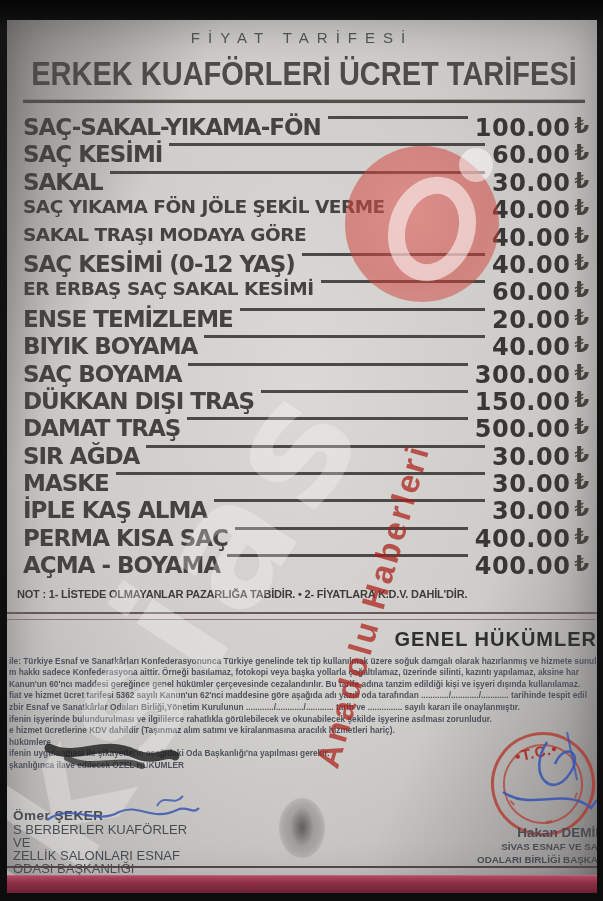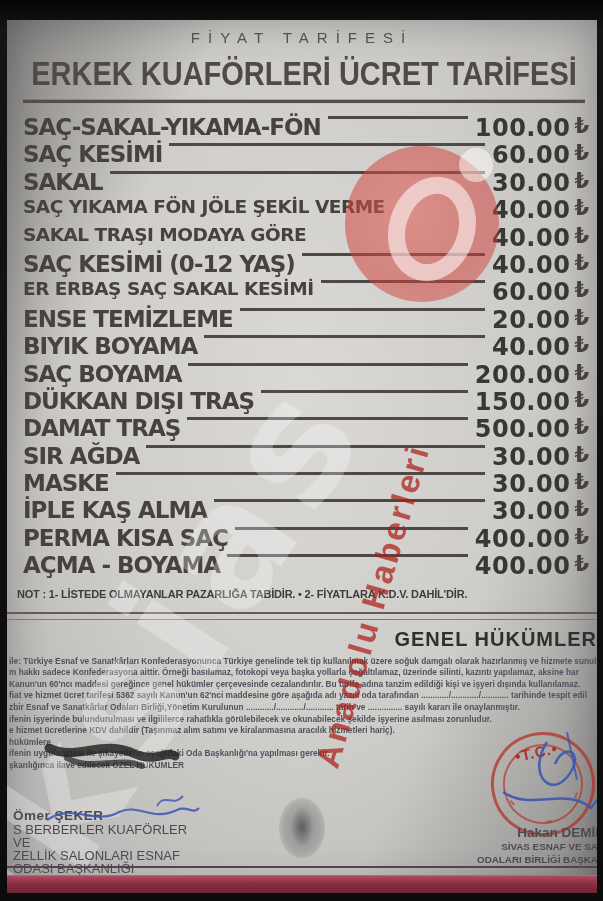--- a/index.html
+++ b/index.html
@@ -180,21 +180,21 @@
   <div class="row">
     <span class="label">BIYIK BOYAMA</span>
     <span class="leader"></span>
     <span class="price">40.00</span>
     <span class="lira">₺</span>
   </div>
 
   <div class="row">
     <span class="label">SAÇ BOYAMA</span>
     <span class="leader"></span>
-    <span class="price">200.00</span>
+    <span class="price">300.00</span>
     <span class="lira">₺</span>
   </div>
 
   <div class="row">
     <span class="label">DÜKKAN DIŞI TRAŞ</span>
     <span class="leader"></span>
     <span class="price">150.00</span>
     <span class="lira">₺</span>
   </div>
 

